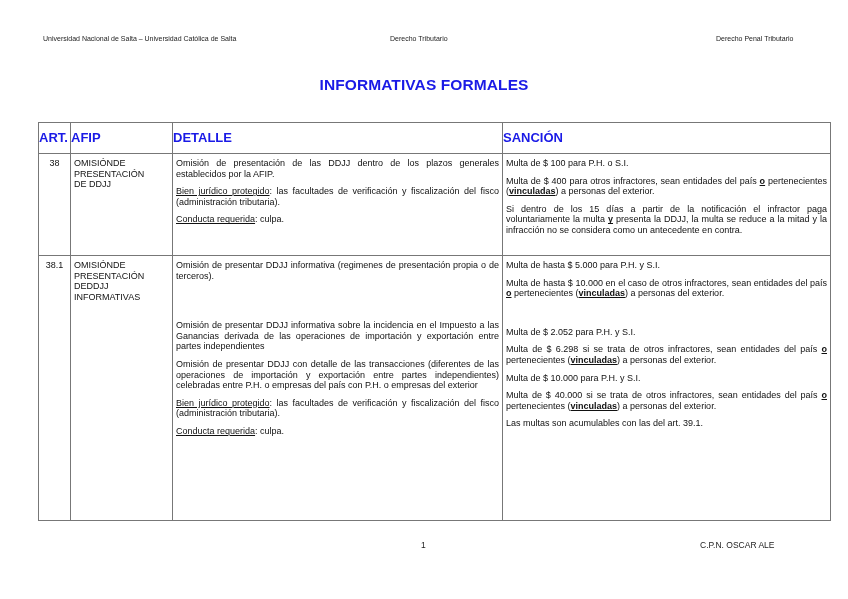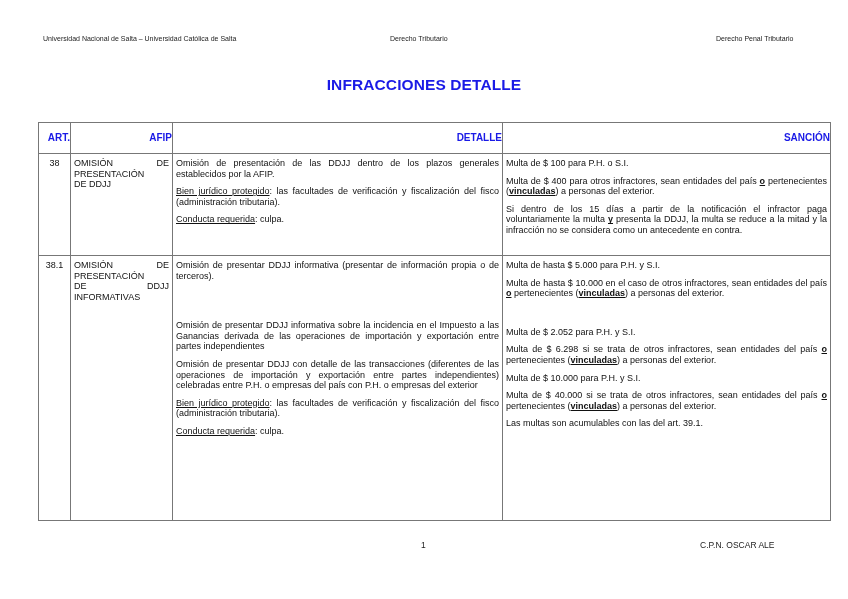--- a/index.html
+++ b/index.html
@@ -8,47 +8,47 @@
   .hdr { position: absolute; top: 35px; font-size: 7px; color: #222; white-space: nowrap; }
   .hdr.left { left: 43px; }
   .hdr.center { left: 390px; }
   .hdr.right { left: 716px; }
   .title { position: absolute; top: 76px; left: 0; width: 848px; text-align: center;
            font-size: 15.5px; font-weight: bold; color: #1a1ae6; letter-spacing: 0.1px; }
   table.tbl { position: absolute; left: 38px; top: 122px; width: 792px;
               border-collapse: collapse; table-layout: fixed; font-size: 9px; line-height: 10.6px; }
   table.tbl td, table.tbl th { border: 1.2px solid #777; vertical-align: top; padding: 4px 3px 17px 3px; }
   table.tbl th { height: 30px; vertical-align: middle; color: #1a1ae6; font-weight: bold;
-                 font-size: 10px; text-align: right; padding: 0; }
+                 font-size: 13px; text-align: left; padding: 0; }
   col.c-art { width: 32px; }
   col.c-hecho { width: 102px; }
   col.c-det { width: 330px; }
   col.c-san { width: 328px; }
   td.art { text-align: center; }
   td.hecho { text-align: justify; text-align-last: left; }
   .jus { text-align: justify; margin: 0 0 7px 0; }
   .lab { text-decoration: underline; }
   .bu { font-weight: bold; text-decoration: underline; }
   .row1 { height: 102px; }
   .row2 { height: 265px; }
-  .hecho-l1 { display: flex; justify-content: space-between; }
+  .hecho-l1 { display: flex; }
   .gap32 { height: 32px; }
   .gap22 { height: 21px; }
   .foot { position: absolute; top: 540px; font-size: 8.5px; color: #222; white-space: nowrap; }
   .foot.page { left: 421px; }
   .foot.author { left: 700px; }
 </style>
 </head>
 <body>
 
 <div class="hdr left">Universidad Nacional de Salta – Universidad Católica de Salta</div>
 <div class="hdr center">Derecho Tributario</div>
 <div class="hdr right">Derecho Penal Tributario</div>
 
-<div class="title">INFRACCIONES DETALLE</div>
+<div class="title">INFORMATIVAS FORMALES</div>
 
 <table class="tbl">
   <colgroup>
     <col class="c-art">
       <col class="c-hecho">
       <col class="c-det">
       <col class="c-san">
   </colgroup>
   <thead>
     <tr>
@@ -89,21 +89,21 @@
           <span>DE</span>
         </div>
         <div>PRESENTACIÓN</div>
         <div class="hecho-l1">
           <span>DE</span>
           <span>DDJJ</span>
         </div>
         <div>INFORMATIVAS</div>
       </td>
       <td>
-        <p class="jus">Omisión de presentar DDJJ informativa (presentar de información propia o de terceros).</p>
+        <p class="jus">Omisión de presentar DDJJ informativa (regimenes de presentación propia o de terceros).</p>
         <div class="gap32"></div>
         <p class="jus">Omisión de presentar DDJJ informativa sobre la incidencia en el Impuesto a las Ganancias derivada de las operaciones de importación y exportación entre partes independientes</p>
         <p class="jus">Omisión de presentar DDJJ con detalle de las transacciones (diferentes de las operaciones de importación y exportación entre partes independientes) celebradas entre P.H. o empresas del país con P.H. o empresas del exterior</p>
         <p class="jus"><span class="lab">Bien jurídico protegido</span><span>: las facultades de verificación y fiscalización del fisco (administración tributaria).</span></p>
         <p class="jus"><span class="lab">Conducta requerida</span><span>: culpa.</span></p>
       </td>
       <td>
         <p class="jus">Multa de hasta $ 5.000 para P.H. y S.I.</p>
         <p class="jus"><span>Multa de hasta $ 10.000 en el caso de otros infractores, sean entidades del país </span><span class="bu">o</span><span> pertenecientes (</span><span class="bu">vinculadas</span><span>) a personas del exterior.</span></p>
         <div class="gap22"></div>

